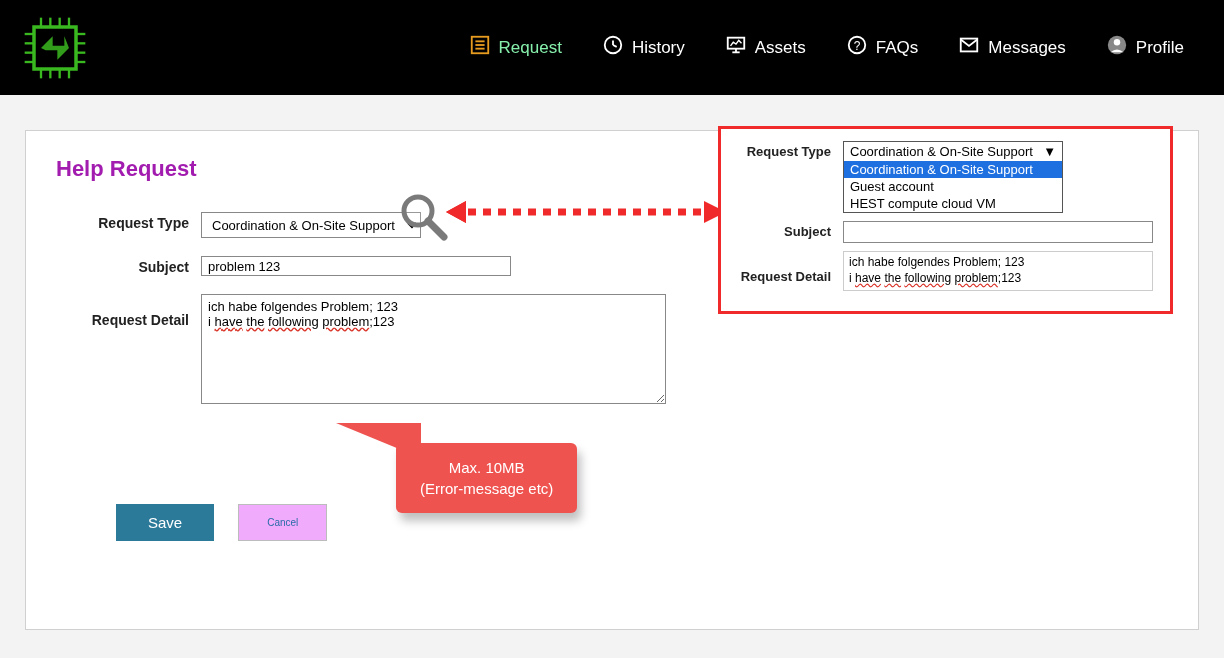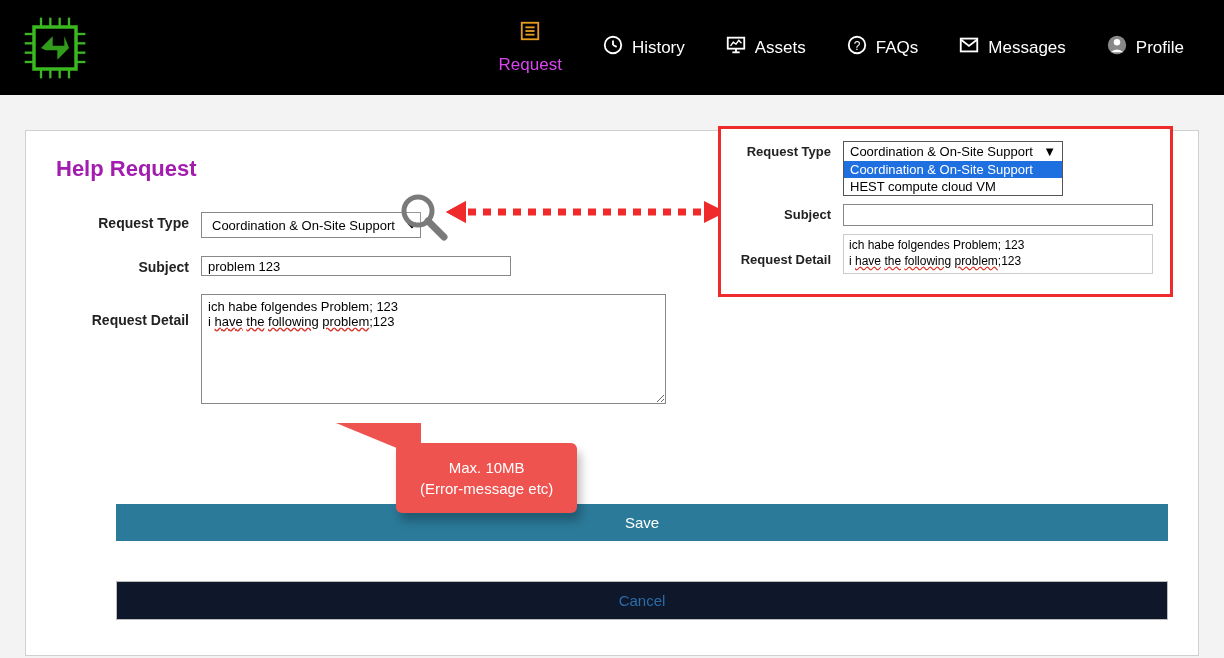--- a/index.html
+++ b/index.html
@@ -5,42 +5,42 @@
   * { box-sizing: border-box; margin: 0; padding: 0; }
   body { font-family: Arial, Helvetica, sans-serif; background: #f3f3f3; width: 1224px; height: 658px; overflow: hidden; }
   
   .topbar { background: #000; height: 95px; display: flex; align-items: center; padding: 0 20px; }
   .logo { display: flex; align-items: center; gap: 15px; }
   .logo-icon { width: 70px; height: 70px; }
   .logo-text { font-size: 38px; color: #3ab81f; font-weight: 300; letter-spacing: 1px; }
   
   .nav { display: flex; gap: 40px; margin-left: auto; padding-right: 20px; }
   .nav-item { display: flex; align-items: center; gap: 8px; color: #fff; font-size: 17px; cursor: pointer; }
-  .nav-item.active { color: #d946ef; flex-direction: column; }
+  .nav-item.active { color: #86efac; }
   .nav-icon { width: 22px; height: 22px; }
   
   .page { padding: 35px 25px; }
   .card { background: #fff; border: 1px solid #d0d0d0; padding: 25px 30px 35px 30px; position: relative; min-height: 500px; }
   
   .card h1 { font-size: 22px; font-weight: bold; color: #a21caf; margin-bottom: 30px; }
   
   .form-row { display: flex; margin-bottom: 18px; }
   .form-label { width: 145px; text-align: right; padding-right: 12px; font-size: 14px; font-weight: bold; color: #222; padding-top: 3px; }
   .form-label.top { align-self: flex-start; margin-top: 15px; }
   
   .select-wrap { position: relative; }
   .select-field { width: 220px; height: 26px; border: 1px solid #888; font-size: 13px; padding: 2px 6px; background: #fff; }
   .text-field { width: 310px; height: 20px; border: 1px solid #888; font-size: 13px; padding: 2px 6px; }
   .textarea-field { width: 465px; height: 110px; border: 1px solid #888; font-size: 13px; padding: 4px 6px; resize: both; font-family: inherit; }
   
   .add-file-btn { border: 1px solid #2a6ca8; color: #2a6ca8; background: #fff; padding: 4px 14px; font-size: 13px; cursor: pointer; }
   
-  .btn-row { margin-top: 100px; display: flex; gap: 40px; padding-left: 60px; flex-direction: column; }
+  .btn-row { margin-top: 100px; display: flex; gap: 24px; padding-left: 60px; }
   .btn-save { background: #2b7a99; color: #fff; border: none; padding: 10px 32px; font-size: 15px; cursor: pointer; }
-  .btn-cancel { background: #0f172a; color: #2a6ca8; border: 1px solid #bcbcbc; padding: 10px 28px; font-size: 15px; cursor: pointer; }
+  .btn-cancel { background: #f0abfc; color: #2a6ca8; border: 1px solid #bcbcbc; padding: 10px 28px; font-size: 10px; cursor: pointer; }
   
   
   .magnifier { position: absolute; left: 370px; top: 58px; pointer-events: none; }
   
   
   .red-arrow { position: absolute; left: 420px; top: 66px; pointer-events: none; }
   
   
   .callout { position: absolute; left: 370px; top: 312px; background: #ef5350; color: #fff; padding: 14px 24px; border-radius: 6px; font-size: 15px; text-align: center; line-height: 1.4; box-shadow: 4px 8px 10px rgba(0,0,0,0.25); }
   .callout::before { content: ""; position: absolute; left: -60px; top: -20px; width: 0; height: 0; border-left: 0px solid transparent; border-right: 85px solid #ef5350; border-top: 0px solid transparent; border-bottom: 35px solid transparent; }
@@ -205,20 +205,21 @@
 
     <div class="inset">
       <div class="form-row">
         <div class="form-label">Request Type</div>
         <div class="inset-select">
           <div class="inset-select-header">
             <span>Coordination &amp; On-Site Support</span>
             <span>▼</span>
           </div>
           <div class="inset-option highlight">Coordination &amp; On-Site Support</div>
+          <div class="inset-option">Guest account</div>
           <div class="inset-option">HEST compute cloud VM</div>
         </div>
       </div>
       <div class="form-row">
         <div class="form-label">Subject</div>
         <input class="inset-text" type="text" style="">
       </div>
       <div class="form-row">
         <div class="form-label top">Request Detail</div>
         <div class="inset-detail">

